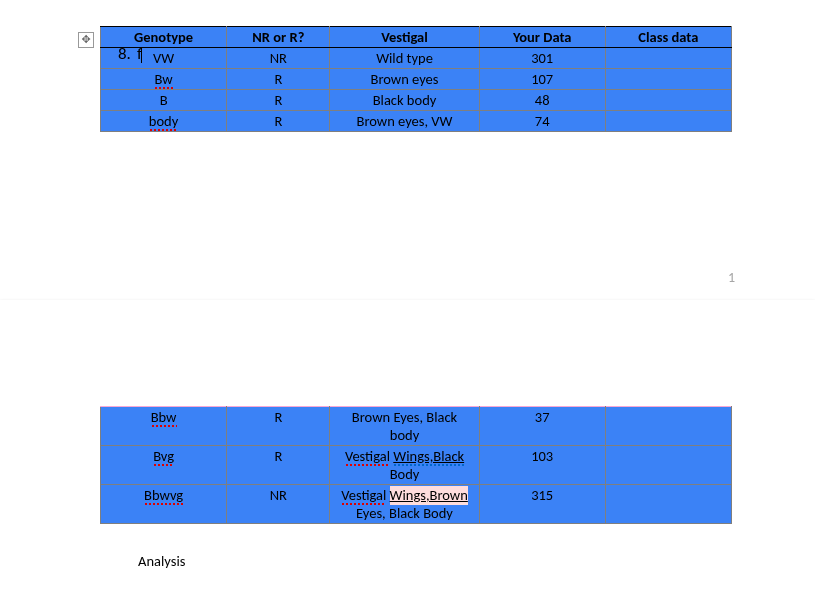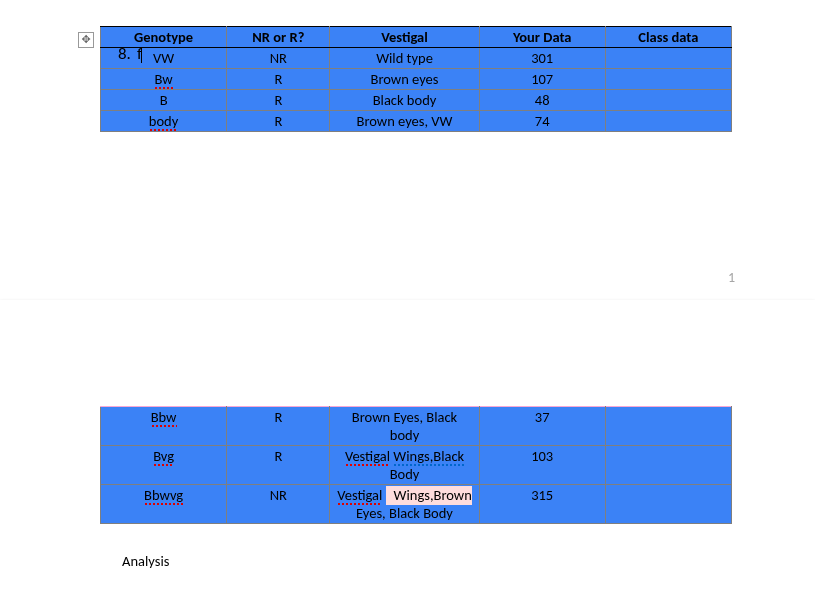--- a/index.html
+++ b/index.html
@@ -101,24 +101,24 @@
     background-repeat: repeat-x;
     background-position: 0 100%;
     padding-bottom: 1px;
   }
   .grammarcheck {
     background-image: radial-gradient(circle at 2px 2px, #06c 1px, transparent 1px);
     background-size: 4px 3px;
     background-repeat: repeat-x;
     background-position: 0 100%;
     padding-bottom: 1px;
+    text-decoration: underline;
   }
   .sel-highlight {
     background: #fdd;
-    padding-left: 8px;
   }
 
   .page-number {
     position: absolute;
     right: 80px;
     bottom: 24px;
     top: auto;
     color: #a6a6a6;
     font-size: 14px;
   }
@@ -129,21 +129,21 @@
   .blank-line {
     border-bottom: 1px solid #000;
     display: inline-block;
     width: 70%;
     height: 12px;
   }
   .total-cell-blanks { white-space: normal; }
 
   .analysis {
     margin-top: 28px;
-    margin-left: 22px;
+    margin-left: 38px;
     font-size: 14.5px;
   }
 </style>
 </head>
 <body>
 
 <div class="page-area">
 
   <div class="paper top">
     <div class="content-top">

